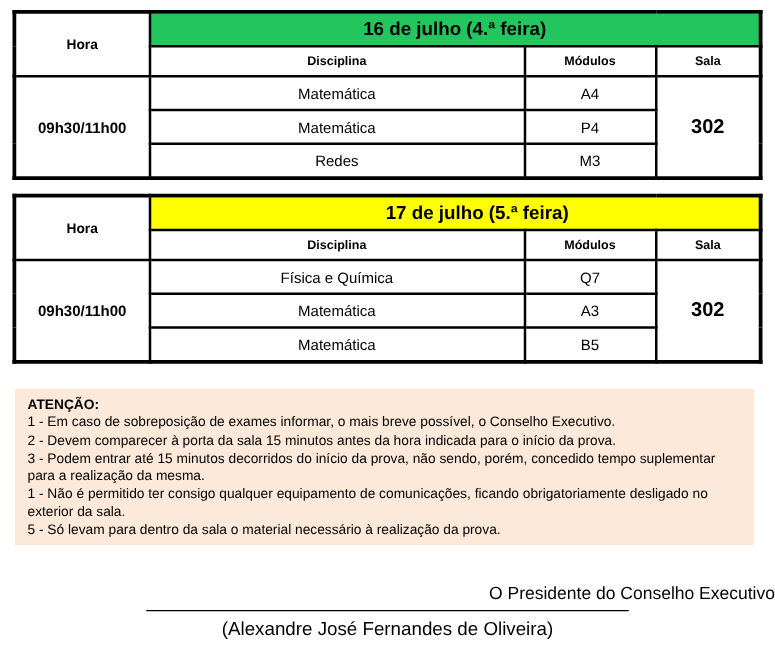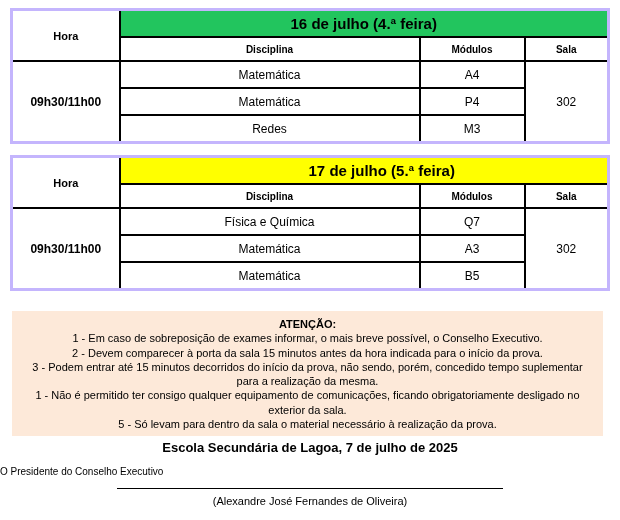--- a/index.html
+++ b/index.html
@@ -19,21 +19,21 @@
     height: 520px;
     overflow: hidden;
   }
 
   
   table.schedule {
     position: absolute;
     left: 10px;
     border-collapse: collapse;
     table-layout: fixed;
-    border: 3px solid #c4b5fd;
+    border: 3px solid #000000;
   }
   table.schedule.t1 { top: 8px; }
   table.schedule.t2 { top: 155px; }
 
   table.schedule td {
     border: 2px solid #000;
     text-align: center;
     vertical-align: middle;
     padding: 0;
     overflow: hidden;
@@ -58,71 +58,70 @@
     font-weight: bold;
     font-size: 12px;
     border-right-width: 3px;
   }
   td.sala-col { border-left-width: 3px; margin-top: 44px; }
   td.disc-cell, td.mod-cell {
     font-size: 12px;
     height: 25px;
   }
   td.sala-value {
-    font-weight: normal;
-    font-size: 12px;
+    font-weight: bold;
+    font-size: 16px;
   }
 
   
   .attention-box {
     position: absolute;
     left: 12px;
     top: 311px;
     width: 591px;
     box-sizing: border-box;
     padding: 6px 10px 5px 10px;
     font-size: 11px;
     line-height: 14.3px;
-    text-align: center;
   }
   .attention-title { font-weight: bold; }
 
   
   .school-date {
     position: absolute;
     top: 440px;
     left: 0;
     width: 620px;
     text-align: center;
     font-weight: bold;
     font-size: 13px;
   }
   .president {
     position: absolute;
     top: 466px;
     left: 0;
     width: 620px;
-    text-align: left;
-    font-size: 10px;
+    text-align: right;
+    font-size: 14px;
   }
   .signature-line {
     position: absolute;
     top: 488px;
     left: 117px;
     width: 386px;
     border-top: 1px solid #000;
     height: 0;
   }
   .signee-name {
     position: absolute;
     top: 495px;
     left: 0;
     width: 620px;
     text-align: center;
-    font-size: 11px;
+    font-size: 15px;
   }
 </style>
 </head>
 <body>
 
 <div class="page">
 
   <table class="schedule t1">
     <colgroup>
       <col style="width:108px">
@@ -193,18 +192,17 @@
 
   <div class="attention-box" style="background: rgb(253, 233, 217);">
     <div class="attention-title">ATENÇÃO:</div>
     <div class="attention-item">1 - Em caso de sobreposição de exames informar, o mais breve possível, o Conselho Executivo.</div>
     <div class="attention-item">2 - Devem comparecer à porta da sala 15 minutos antes da hora indicada para o início da prova.</div>
     <div class="attention-item">3 - Podem entrar até 15 minutos decorridos do início da prova, não sendo, porém, concedido tempo suplementar para a realização da mesma.</div>
     <div class="attention-item">1 - Não é permitido ter consigo qualquer equipamento de comunicações, ficando obrigatoriamente desligado no exterior da sala.</div>
     <div class="attention-item">5 - Só levam para dentro da sala o material necessário à realização da prova.</div>
   </div>
 
-  <div class="school-date">Escola Secundária de Lagoa, 7 de julho de 2025</div>
   <div class="president">O Presidente do Conselho Executivo</div>
   <div class="signature-line"></div>
   <div class="signee-name">(Alexandre José Fernandes de Oliveira)</div>
 
 </div>
 
 </body></html>

